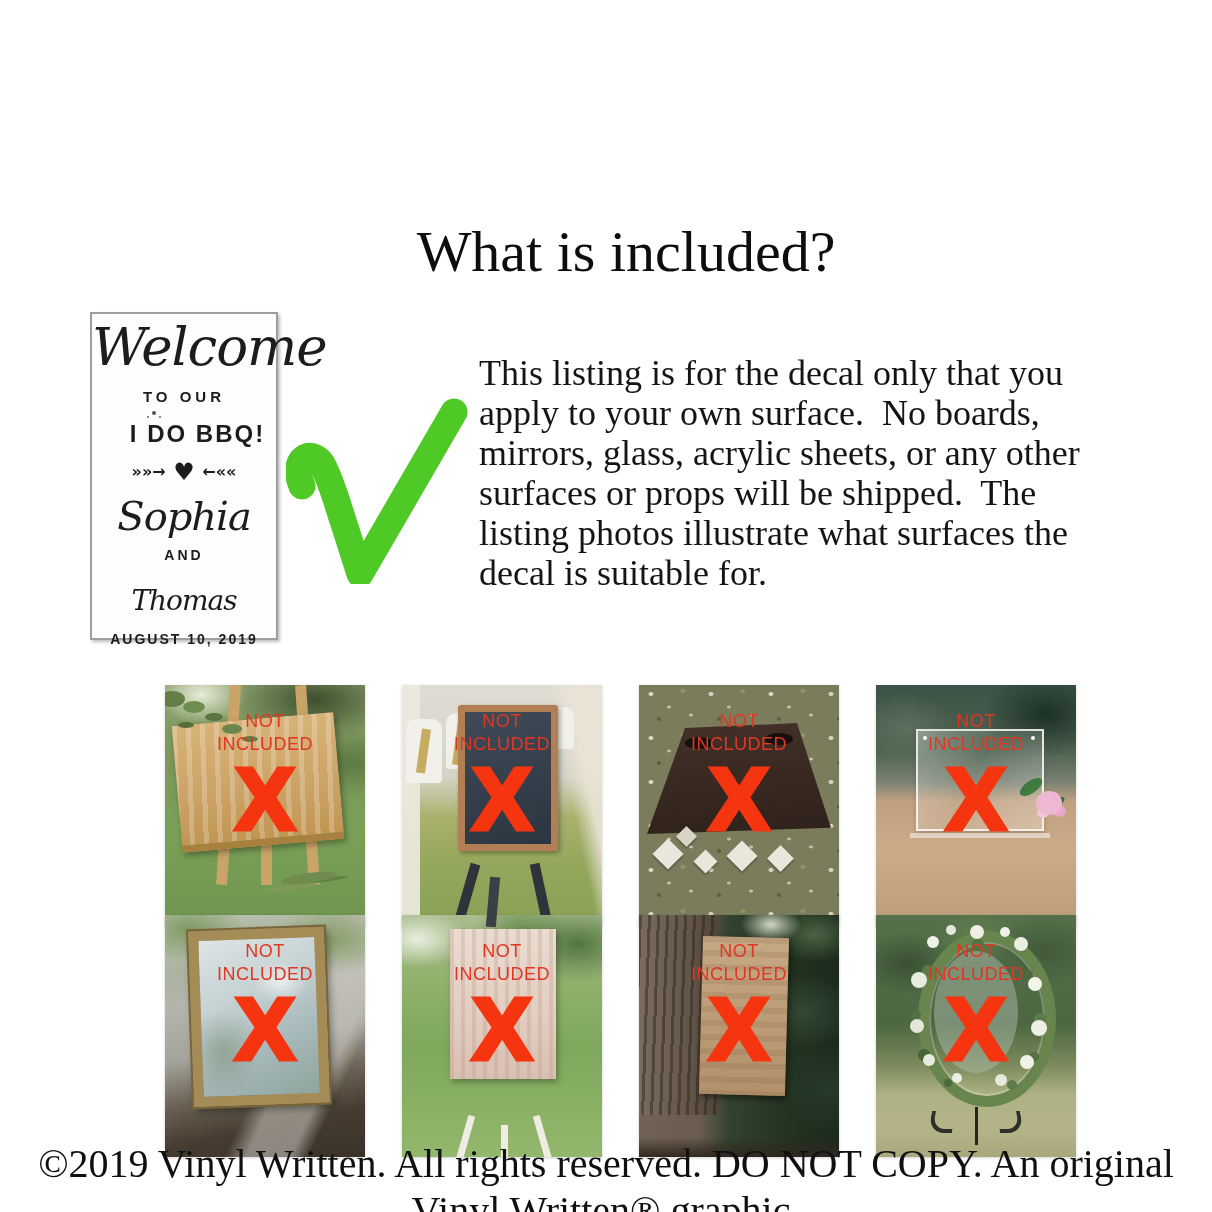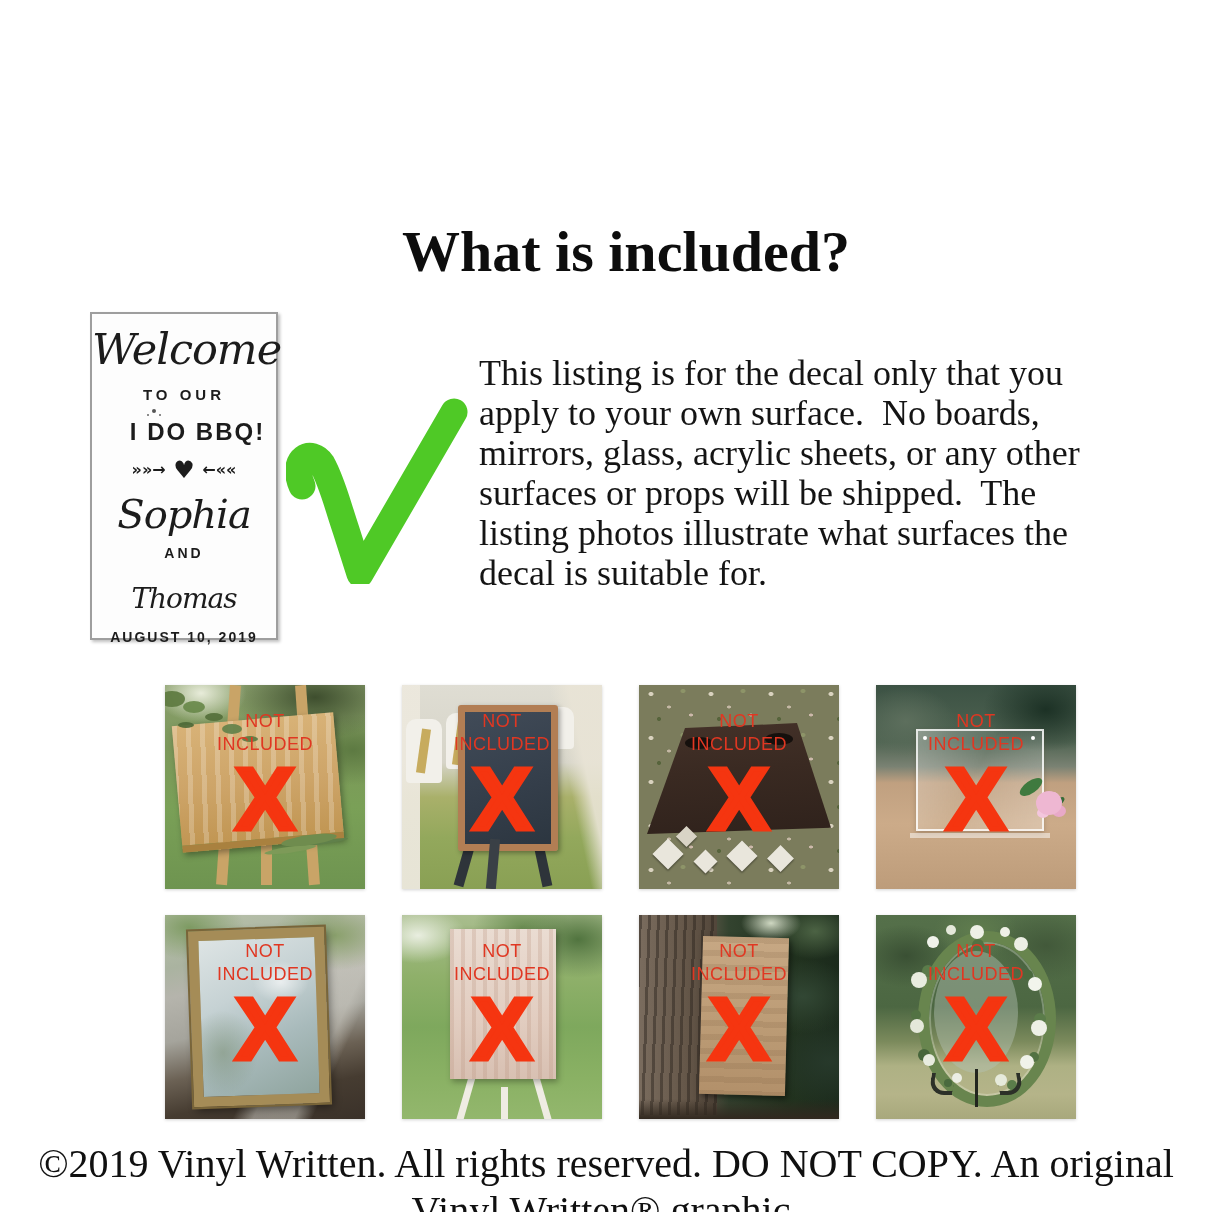--- a/index.html
+++ b/index.html
@@ -5,28 +5,28 @@
   html,body{margin:0;padding:0;background:#fff;}
   .canvas{position:relative;width:1212px;height:1212px;background:#ffffff;overflow:hidden;
           font-family:"Liberation Serif","DejaVu Serif",serif;color:#111;}
 
   
   .intro{position:absolute;left:67px;top:22px;width:1110px;margin:0;
          font-size:36px;line-height:43px;white-space:pre-wrap;color:#141414;}
 
   
   .heading{position:absolute;left:0;top:220px;width:1212px;margin:0;text-align:center;
-           font-size:58px;font-weight:700;line-height:1.1;text-indent:40px;color:#0d0d0d;}
+           font-size:58px;font-weight:400;line-height:1.1;text-indent:40px;color:#0d0d0d;}
 
   
   .decal-box{position:absolute;left:90px;top:312px;width:184px;height:324px;
              background:#fdfdfd;border:2px solid #9e9e9e;box-shadow:2px 2px 3px rgba(0,0,0,0.25);
              text-align:center;color:#1c1c1c;}
   .script{font-family:"DejaVu Serif","Liberation Serif",serif;font-style:italic;letter-spacing:-1px;}
-  .dec-welcome{margin-top:14px;font-size:43px;line-height:1;}
+  .dec-welcome{margin-top:6px;font-size:53px;line-height:1;}
   .dec-toour{margin-top:15px;font-family:"Liberation Sans","DejaVu Sans",sans-serif;
              font-size:15px;font-weight:700;letter-spacing:4px;}
   .dec-idobbq{position:relative;margin-top:15px;font-family:"Liberation Sans","DejaVu Sans",sans-serif;
               font-size:24px;font-weight:700;letter-spacing:2px;padding-left:27px;}
   .sparkle{position:absolute;left:calc(50% - 32px);top:-9px;width:4px;height:4px;border-radius:50%;
            background:#555;box-shadow:-6px 4px 0 -1px #666,6px 4px 0 -1px #666;}
   .dec-divider{margin-top:12px;font-family:"DejaVu Sans","Liberation Sans",sans-serif;
                font-size:16px;font-weight:700;line-height:1;}
   .dec-divider .heart{font-size:24px;vertical-align:-3px;padding:0 2px;}
   .dec-name{margin-top:12px;font-size:40px;line-height:1;}
@@ -41,21 +41,21 @@
 
   
   .note{position:absolute;left:479px;top:353px;width:700px;margin:0;
         font-size:36px;line-height:40px;white-space:pre-wrap;color:#141414;}
 
   
   .footer{position:absolute;left:0;top:1140px;width:1212px;margin:0;text-align:center;
           font-size:40px;color:#101010;}
 
   
-  .tile{position:absolute;width:200px;height:204px;overflow:hidden;box-shadow:0 1px 3px rgba(0,0,0,0.18);}
+  .tile{position:absolute;width:200px;height:242px;overflow:hidden;box-shadow:0 1px 3px rgba(0,0,0,0.18);}
   .photo{position:absolute;inset:0;}
   .photo *{position:absolute;}
   .ni-label{position:absolute;left:0;top:25px;width:200px;text-align:center;
             font-family:"Liberation Sans","DejaVu Sans",sans-serif;font-size:18px;font-weight:500;
             line-height:1.3;color:#e03722;letter-spacing:0.5px;z-index:5;}
   .ni-label span{display:block;margin:0 auto;max-width:118px;}
   .x-mark{position:absolute;left:0;top:72px;width:200px;text-align:center;z-index:5;
           font-family:"Liberation Sans","DejaVu Sans",sans-serif;font-weight:700;font-size:88px;
           line-height:0.95;color:#f53510;-webkit-text-stroke:5px #f53510;}
 

